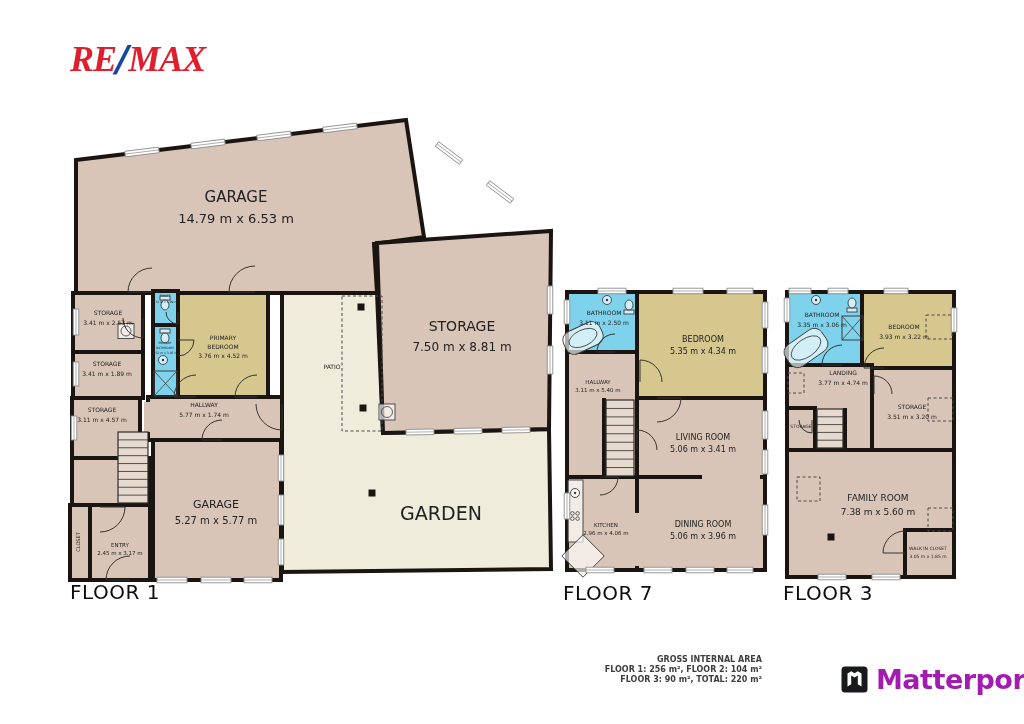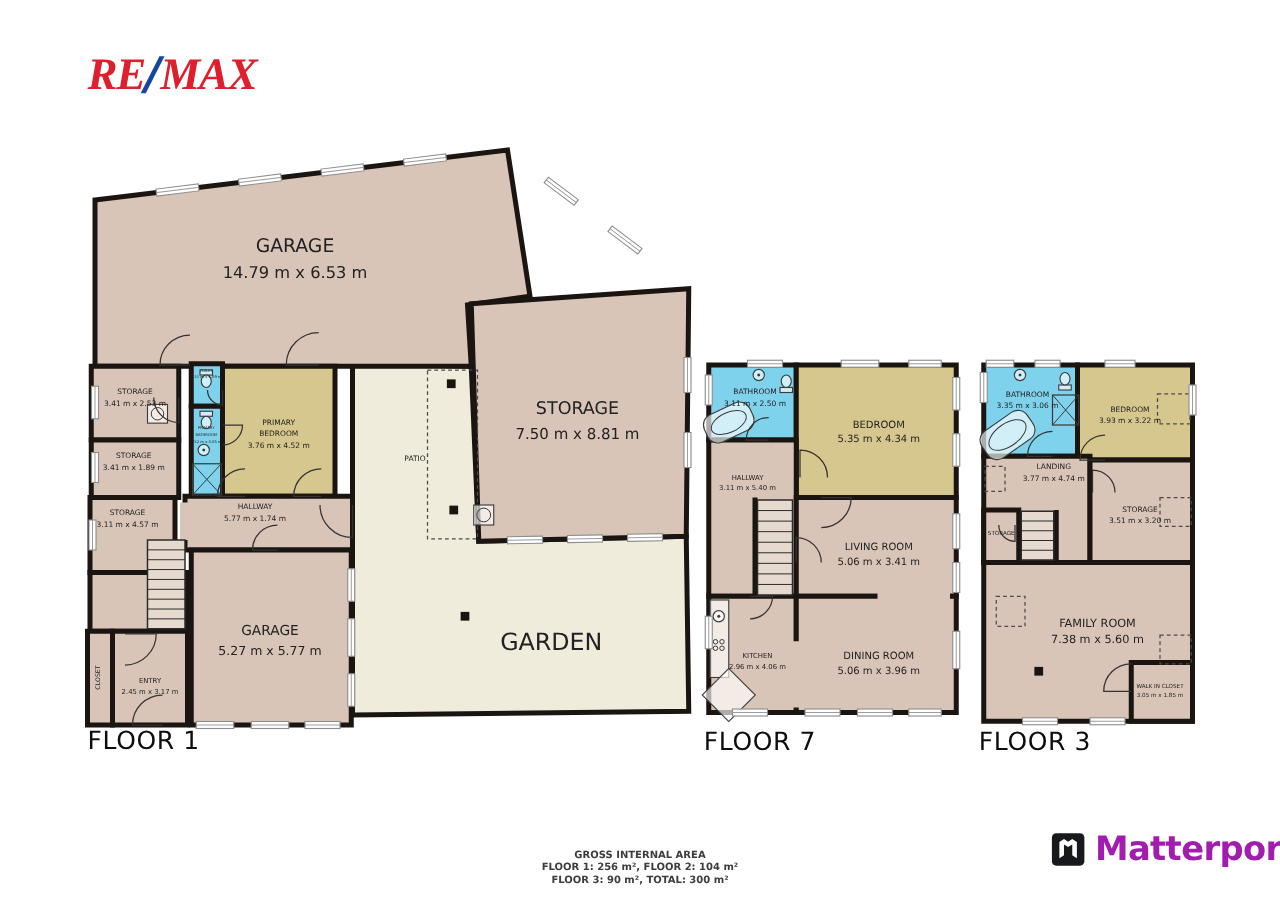--- a/index.html
+++ b/index.html
@@ -5,21 +5,21 @@
   html,body{margin:0;padding:0;}
   body{width:1024px;height:724px;position:relative;background:#ffffff;overflow:hidden;
        font-family:"DejaVu Sans","Liberation Sans",sans-serif;}
   #plan-svg{position:absolute;left:0;top:0;}
   .remax{position:absolute;left:70px;top:38px;font-style:italic;font-weight:bold;
          font-size:36px;letter-spacing:-1px;white-space:nowrap;}
   .remax .red{color:#df1f2d;font-family:Liberation Serif, serif;}
   .remax .blue{color:#17459f;}
   .floor-label{position:absolute;font-size:20px;color:#0d0d0d;letter-spacing:0.5px;}
   #fl1{left:70px;top:580px;} #fl2{left:563px;top:581px;} #fl3{left:783px;top:581px;}
-  .footer{position:absolute;left:262px;top:679px;width:500px;text-align:center;
+  .footer{position:absolute;left:262px;top:655px;width:500px;text-align:right;
           font-size:8px;font-weight:bold;color:#3d3d3d;line-height:10px;}
   .footer .disclaimer{color:#b3b3b3;font-weight:bold;}
   .matterport{position:absolute;left:841px;top:664px;display:flex;align-items:center;gap:8px;}
   .matterport .mp-text{font-size:27px;font-weight:bold;color:#a21caf;letter-spacing:-0.5px;}
 </style>
 </head>
 <body>
 
 <div class="remax">
   <span class="red">RE</span><span class="blue">/</span><span class="red">MAX</span>
@@ -406,21 +406,21 @@
     </g>
   </svg>
 
 <div class="floor-label" id="fl1">FLOOR 1</div>
 <div class="floor-label" id="fl2">FLOOR 7</div>
 <div class="floor-label" id="fl3">FLOOR 3</div>
 
 <div class="footer">
   <div>GROSS INTERNAL AREA</div>
   <div>FLOOR 1: 256 m², FLOOR 2: 104 m²</div>
-  <div>FLOOR 3: 90 m², TOTAL: 300 m²</div>
+  <div>FLOOR 3: 90 m², TOTAL: 220 m²</div>
 </div>
 
 <div class="matterport">
   <svg width="27" height="27" viewBox="0 0 27 27">
     <rect x="0.5" y="0.5" width="26" height="26" rx="3.5" fill="#17191c"></rect>
     <path d="M6.5 7.5 L10.2 5.2 L13.5 7.3 L16.8 5.2 L20.5 7.5 L20.5 20.5 L16.8 18.2 L16.8 9.6 L13.5 11.6 L10.2 9.6 L10.2 18.2 L6.5 20.5 Z" fill="#ffffff"></path>
   </svg>
   <span class="mp-text">Matterport</span>
 </div>
 

